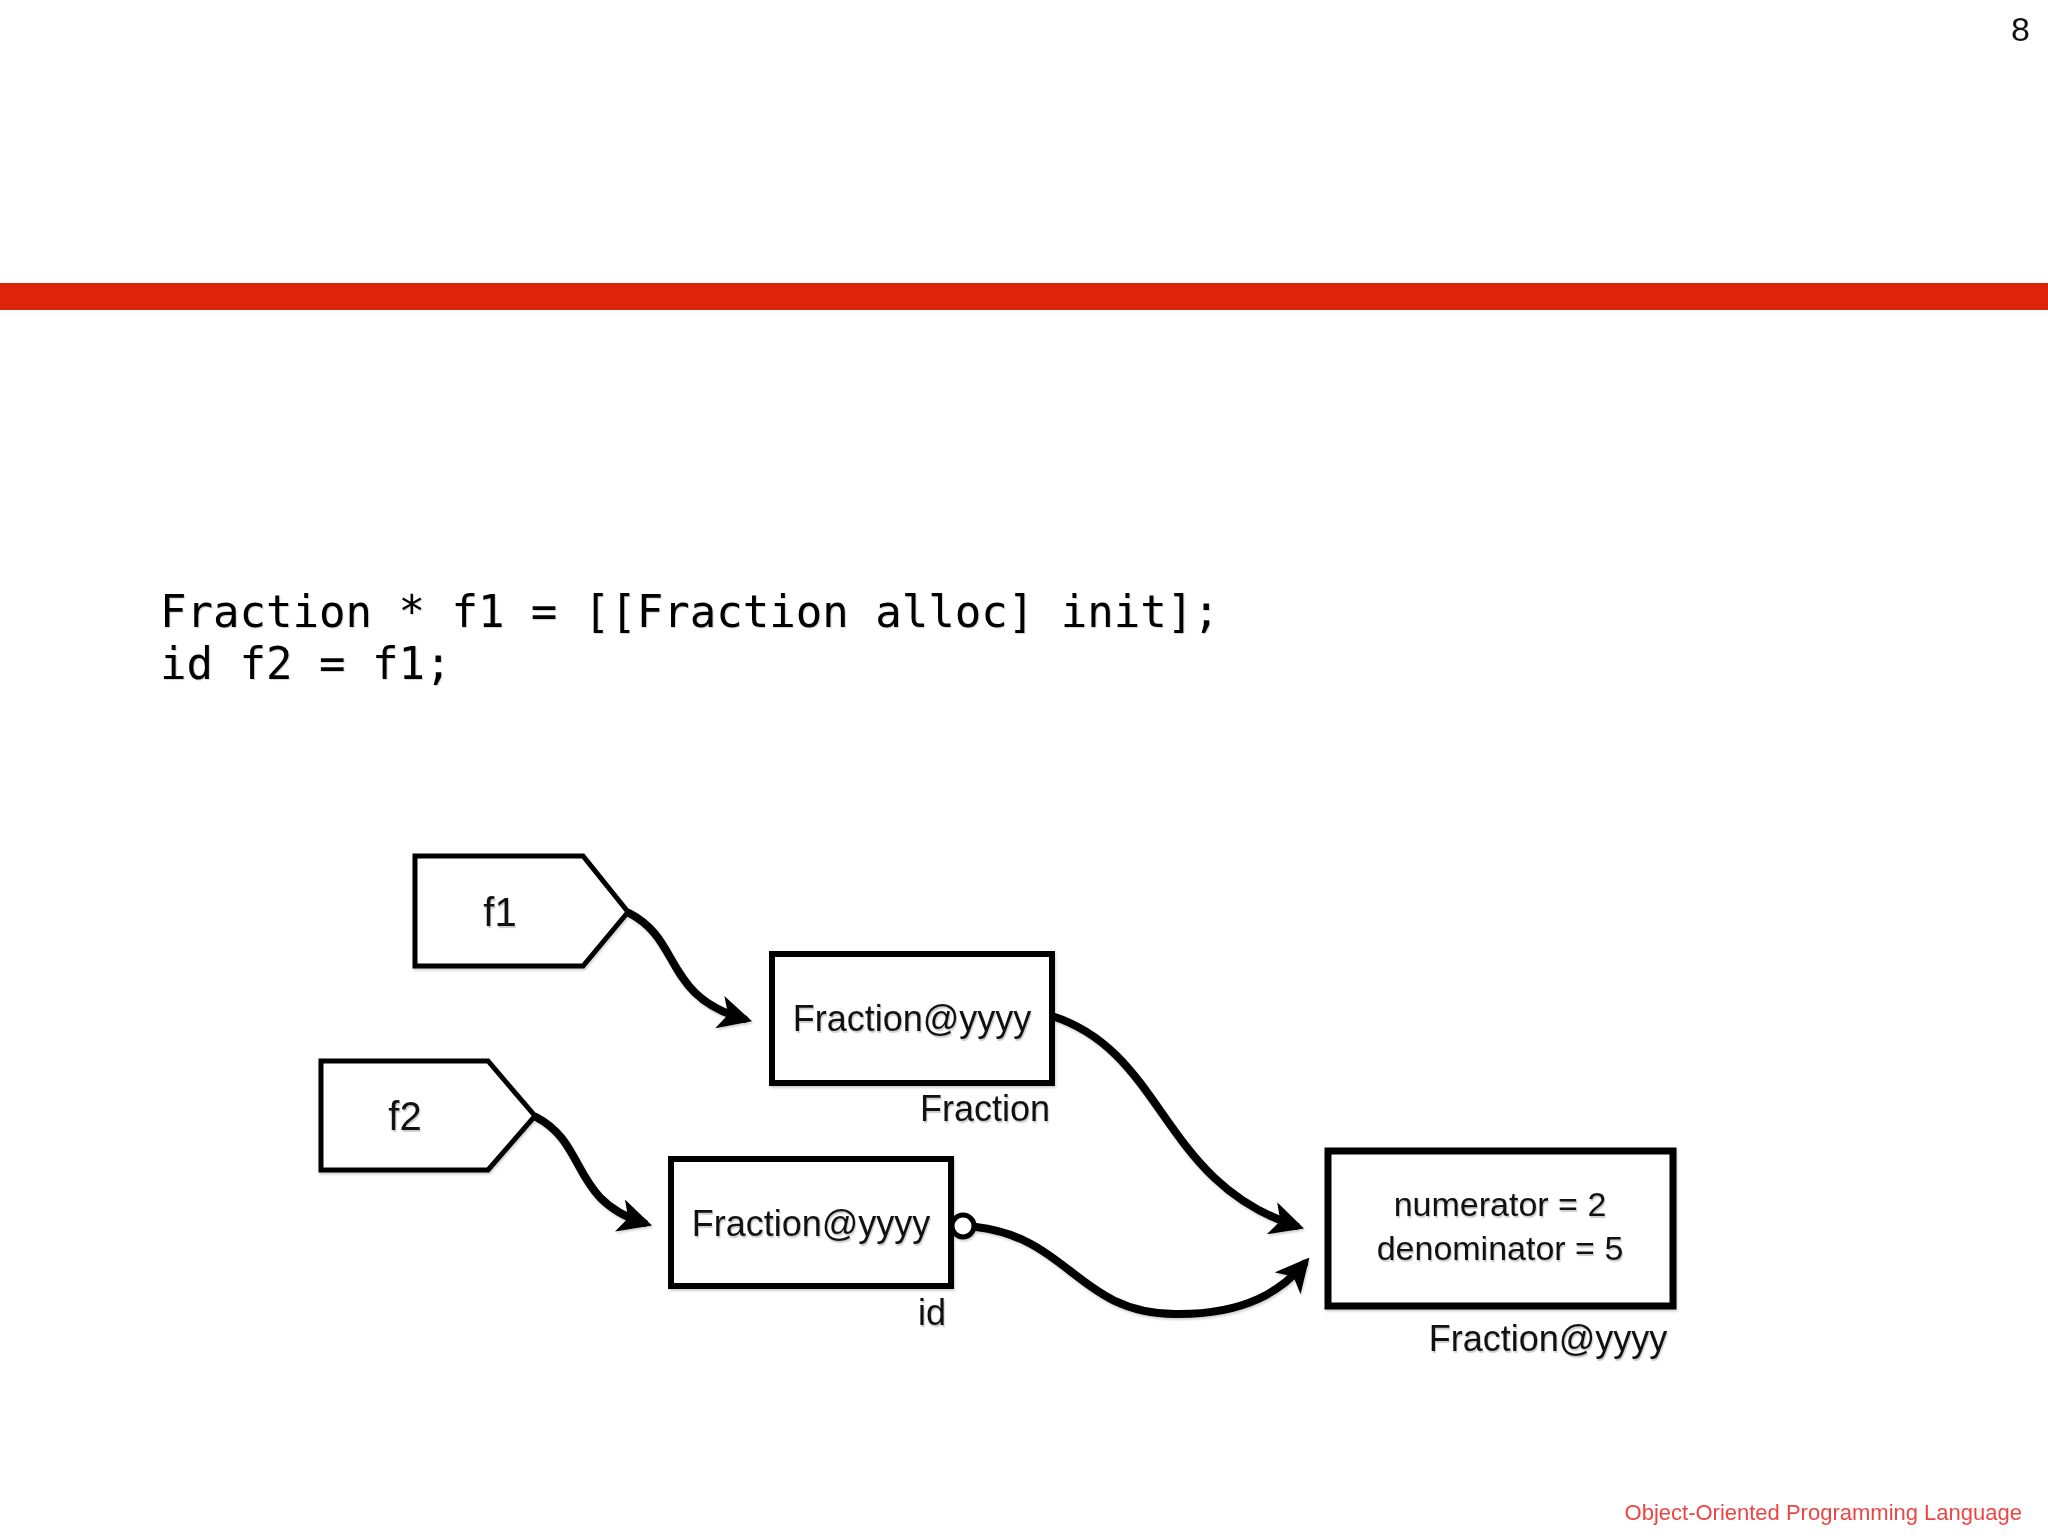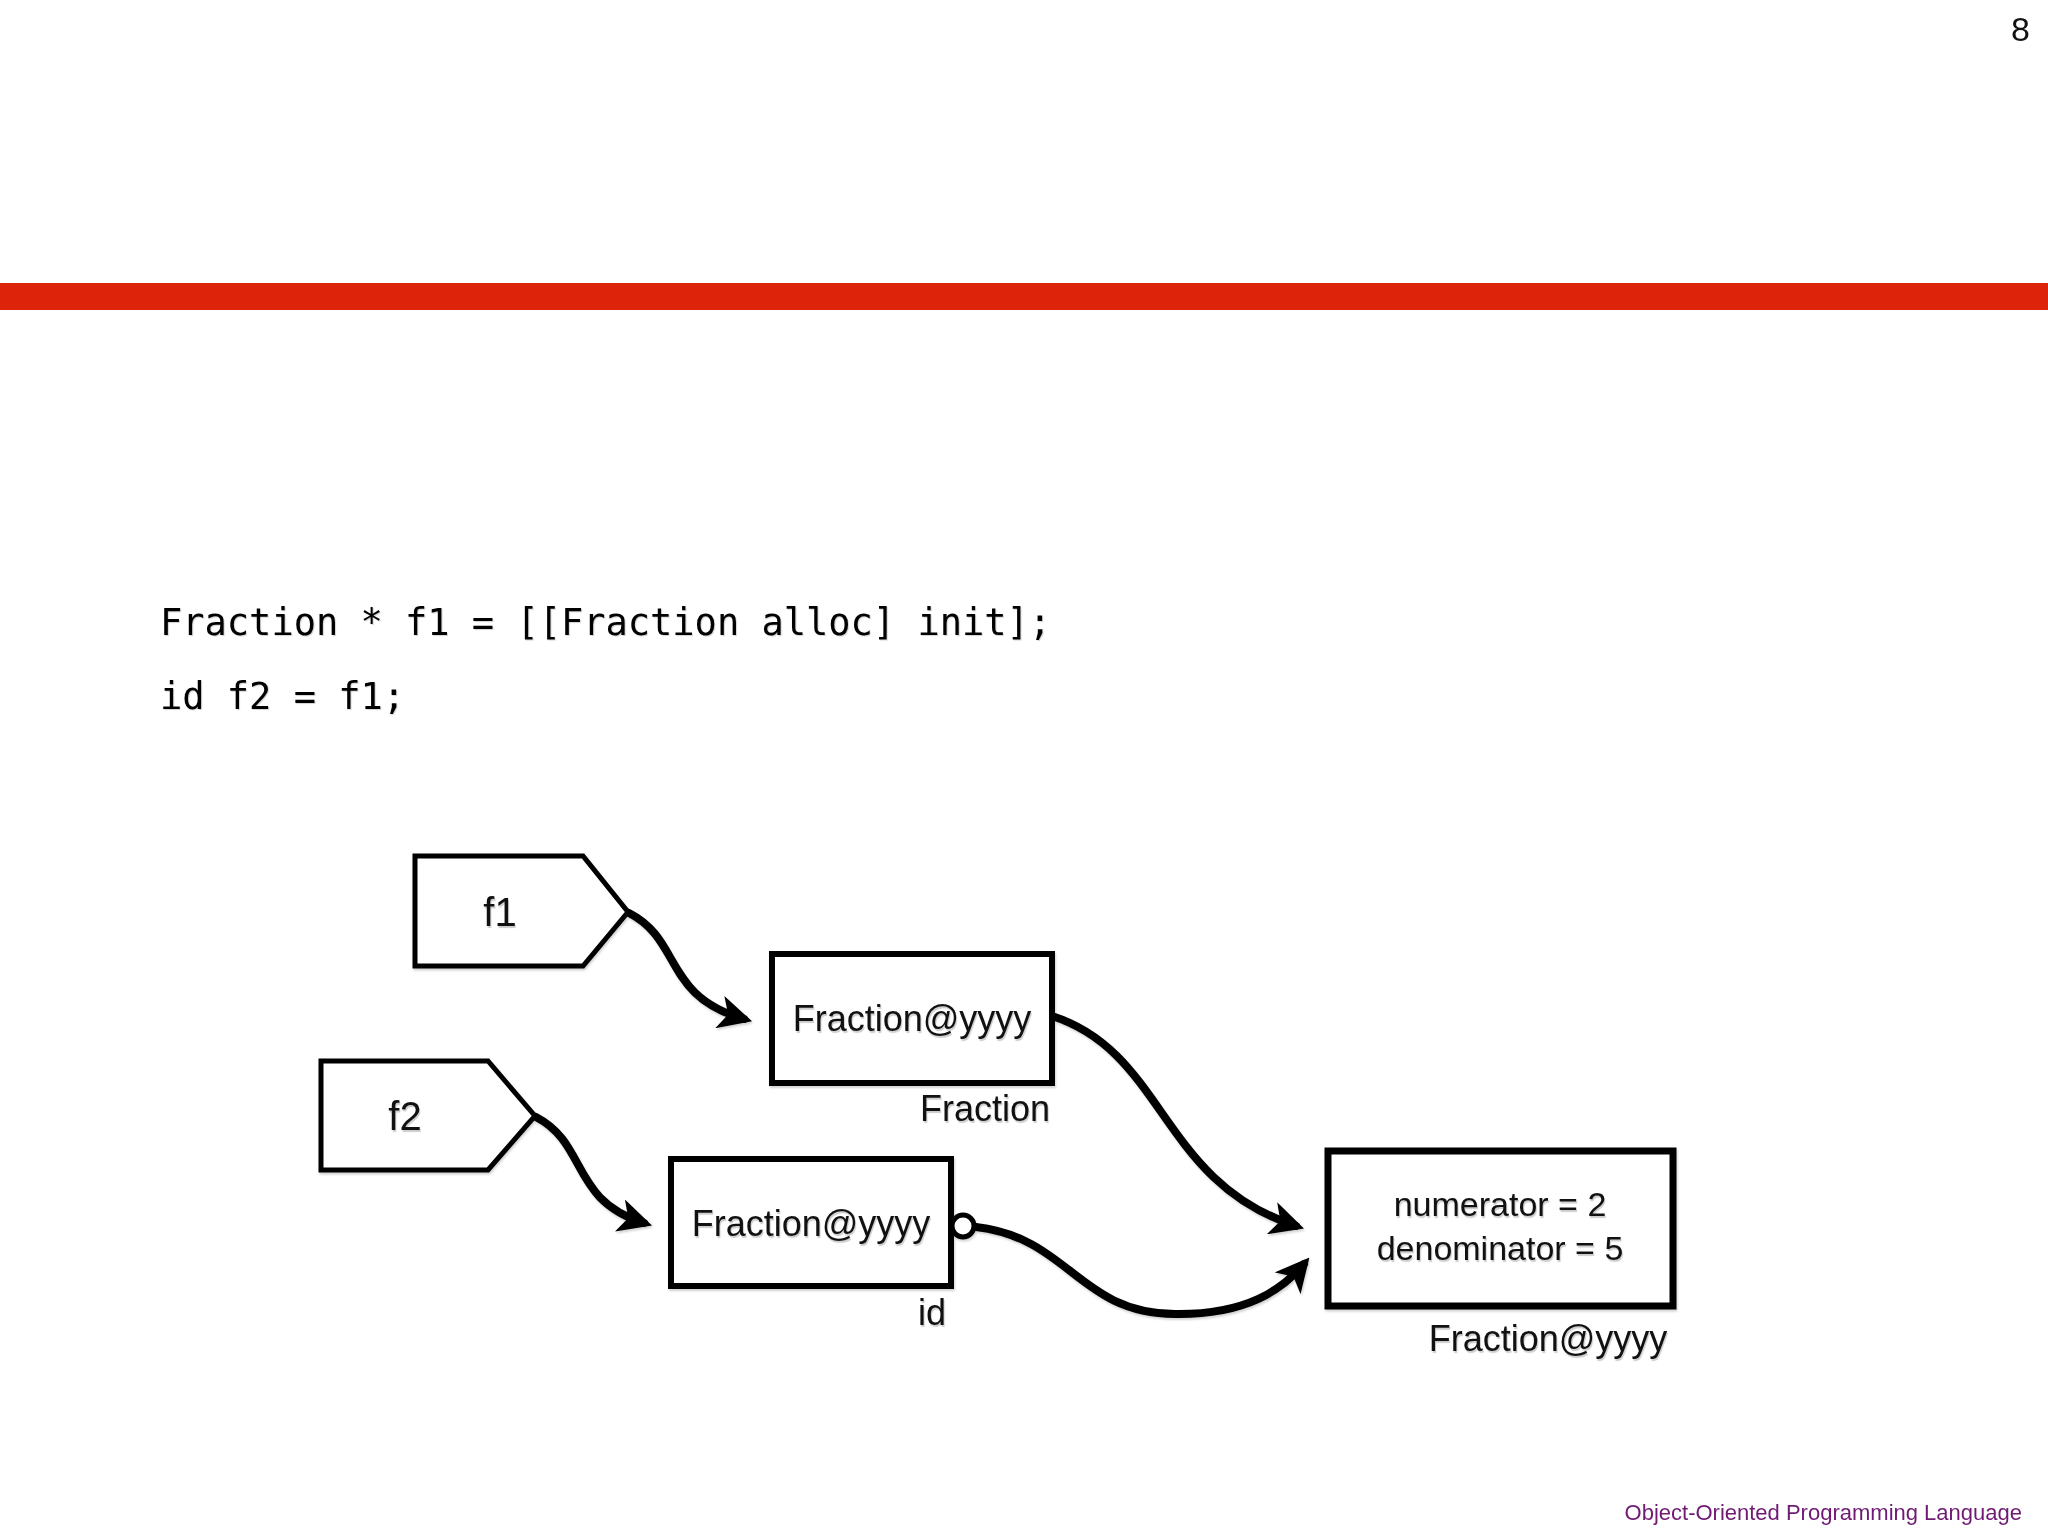--- a/index.html
+++ b/index.html
@@ -14,41 +14,41 @@
     position:absolute;top:128px;left:0;width:100%;margin:0;text-align:center;
     font-size:68px;font-weight:bold;letter-spacing:-1px;color:#000;
     text-shadow:2px 3px 3px rgba(0,0,0,0.30);
   }
   .accent-bar{
     position:absolute;top:283px;left:0;width:100%;height:27px;background:#DD2309;
   }
   .code-block{
     position:absolute;left:160px;top:586px;margin:0;
     font-family:"DejaVu Sans Mono","Liberation Mono",monospace;
-    font-size:37px;line-height:74px;color:#000;white-space:pre;
+    font-size:44px;line-height:52px;color:#000;white-space:pre;
     text-shadow:1px 1px 1px rgba(0,0,0,0.18);
   }
   .diagram-svg{position:absolute;left:0;top:0;}
   .shape{fill:#ffffff;stroke:#000;}
   .connector{fill:none;stroke:#000;stroke-width:8;stroke-linecap:round;}
   .diagram-svg text{
     font-family:"Liberation Sans",sans-serif;fill:#111;
     text-anchor:middle;
     text-shadow:1px 2px 1px rgba(0,0,0,0.20);
   }
   .shapes{filter:drop-shadow(1px 2px 1px rgba(0,0,0,0.18));}
   .tag-label{font-size:40px;}
   .node-label{font-size:36px;}
   .side-label{font-size:36px;}
   .field-label{font-size:34px;}
   .footer-left{
     position:absolute;left:28px;bottom:10px;font-size:22px;color:#000;
   }
   .footer-right{
-    position:absolute;right:26px;bottom:10px;font-size:22px;color:#701a75;margin-top:22px;
+    position:absolute;right:26px;bottom:10px;font-size:22px;color:#ef4444;margin-top:22px;
   }
 </style>
 </head>
 <body>
 
 <div class="slide">
 
   <div class="page-number">8</div>
 
 

